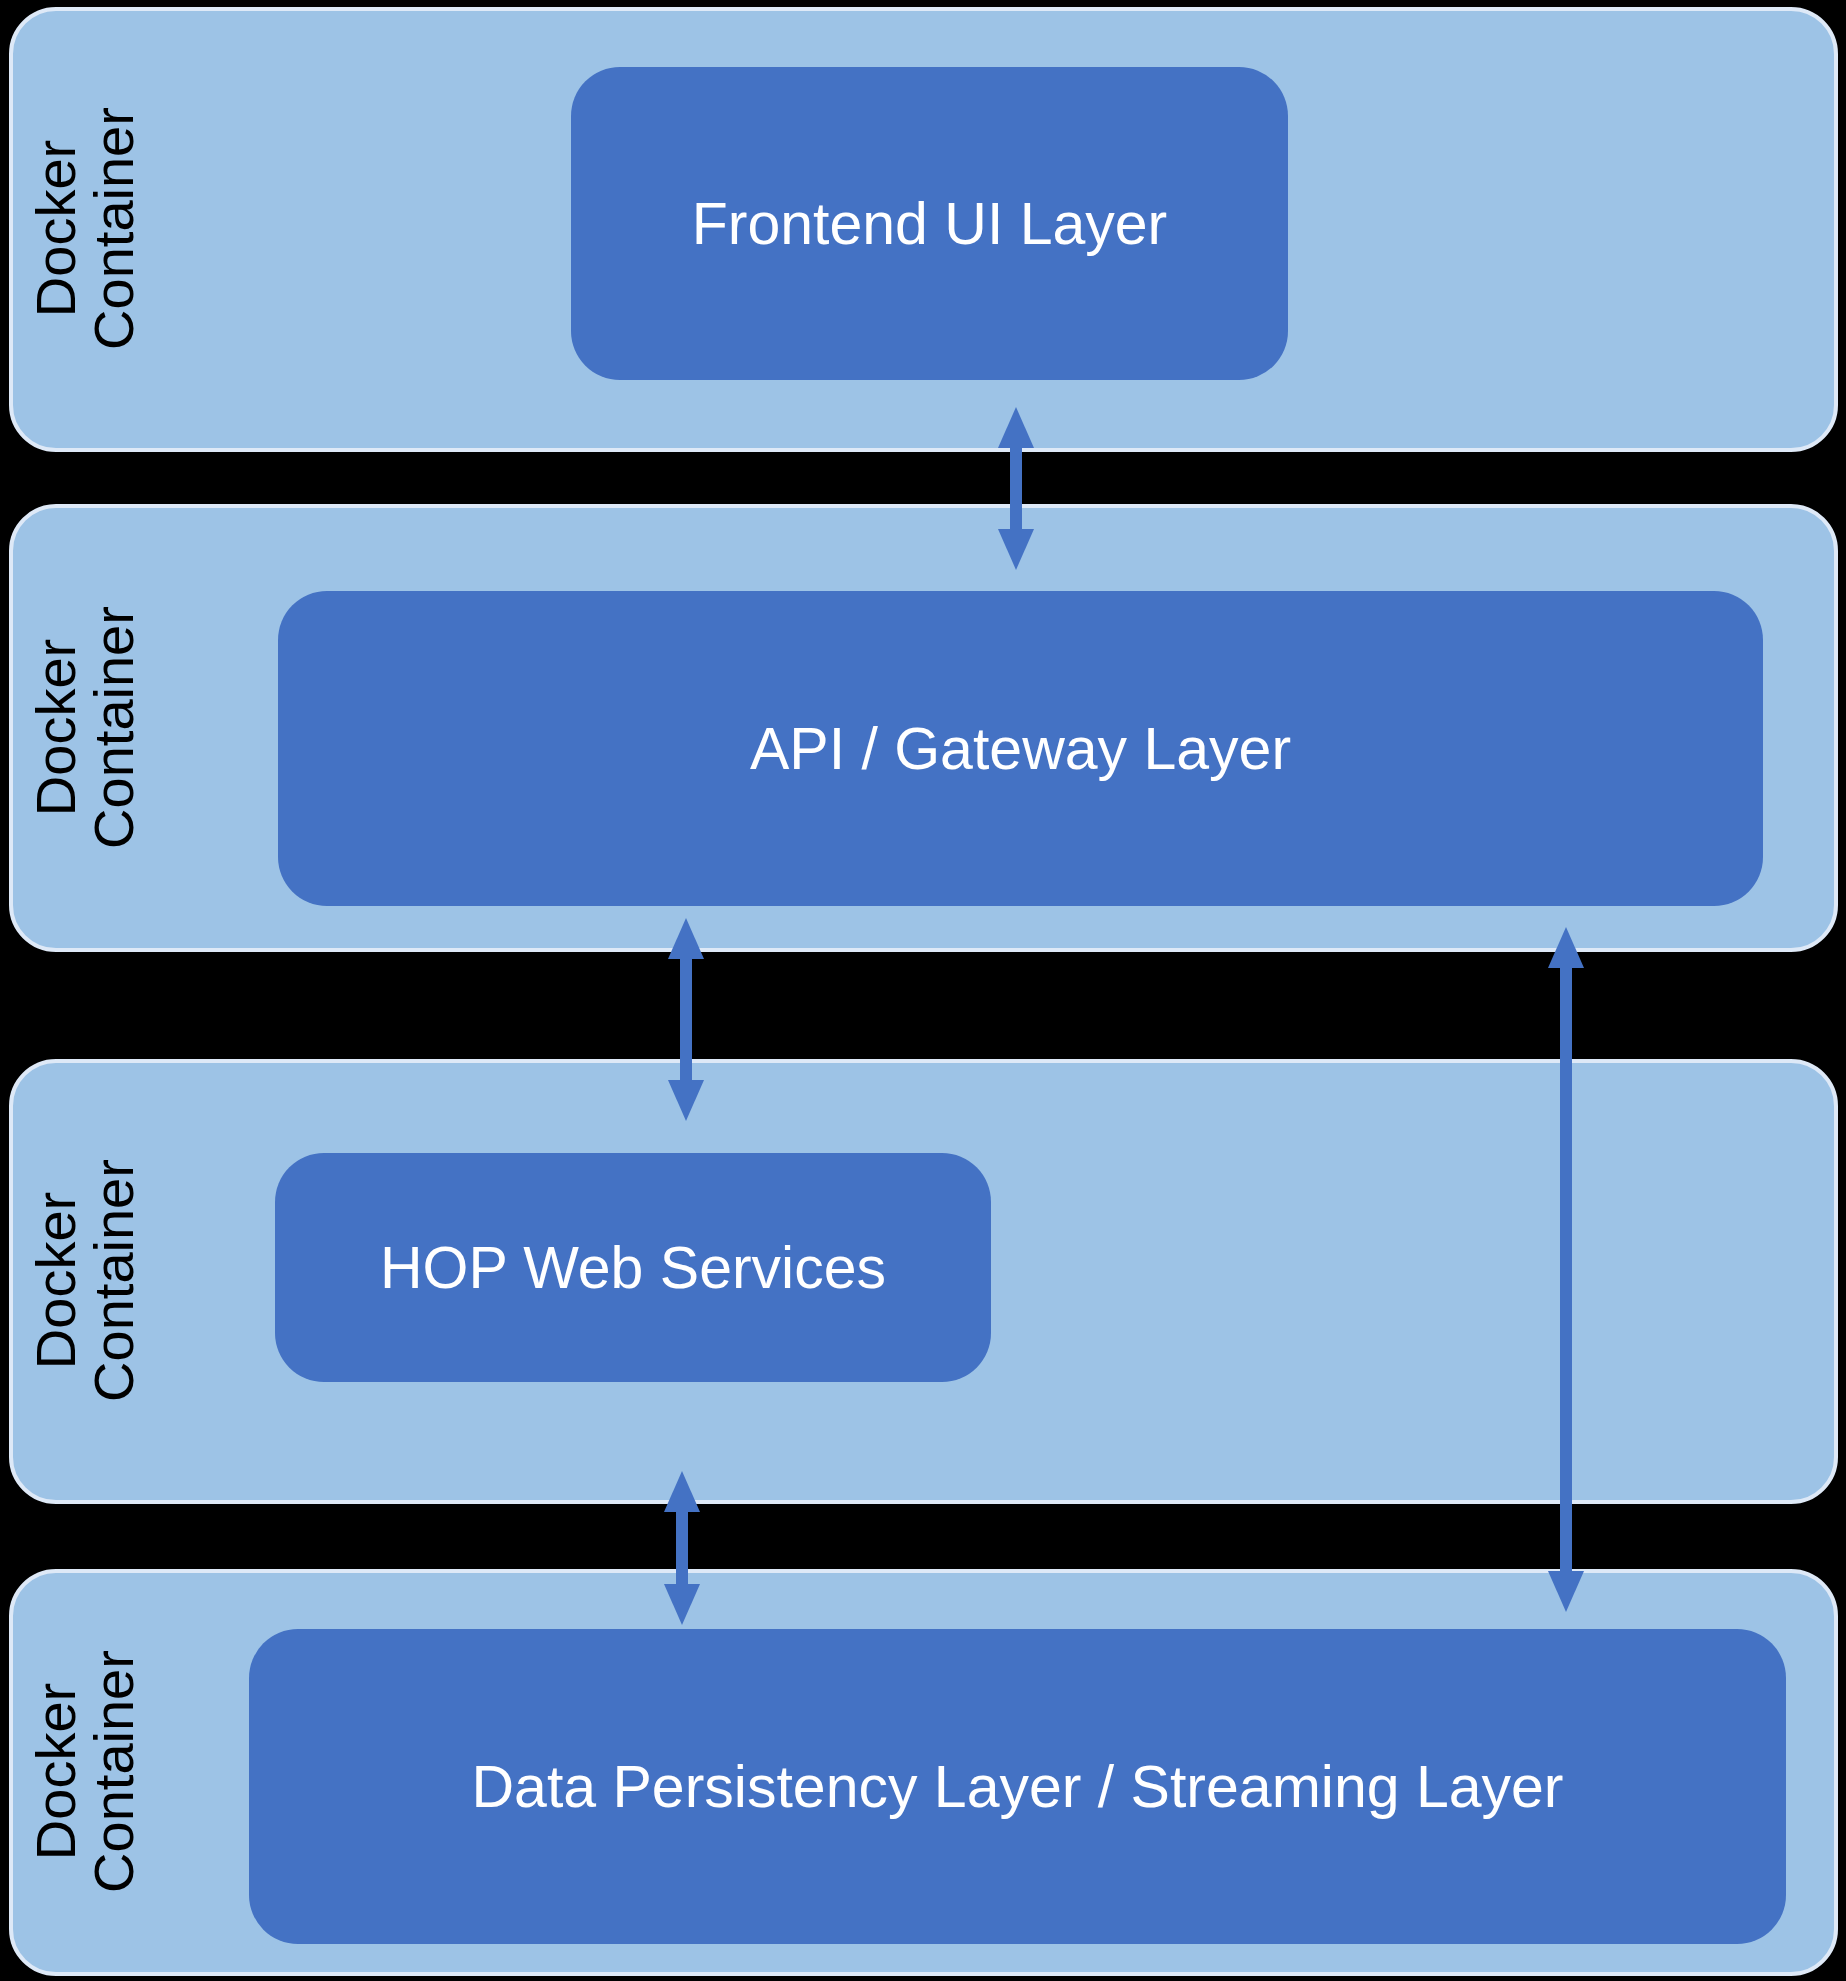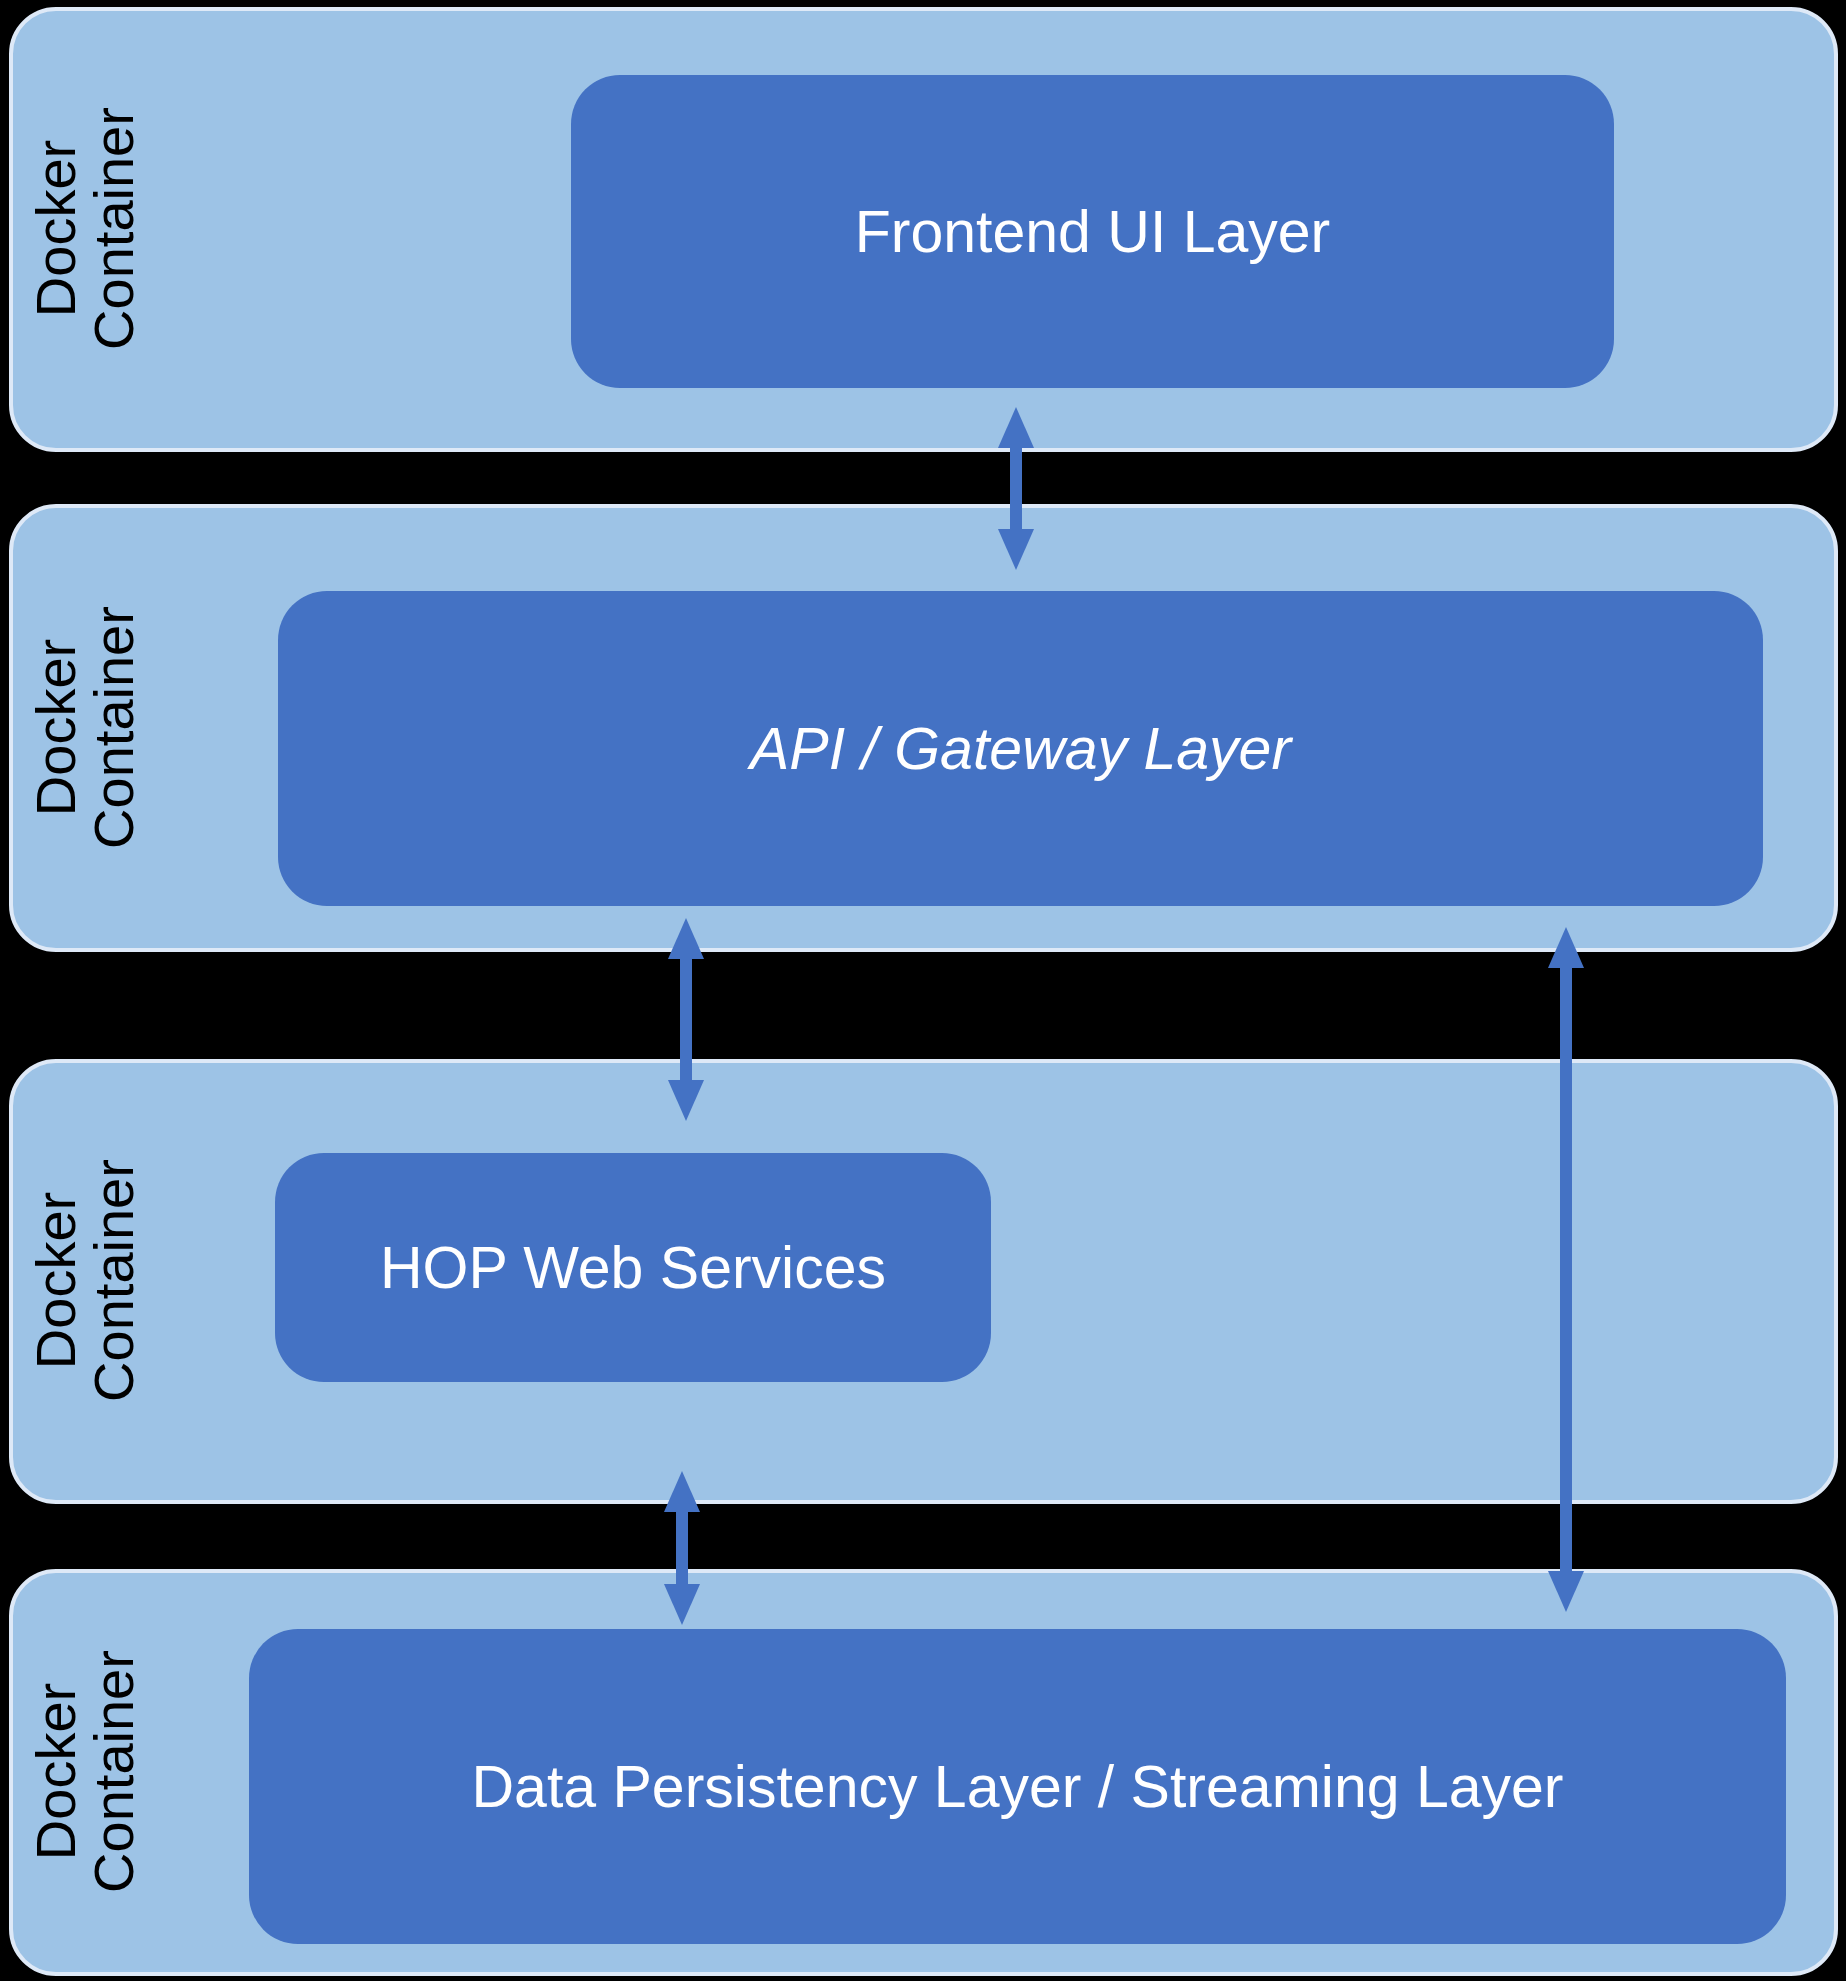--- a/index.html
+++ b/index.html
@@ -55,22 +55,22 @@
     background: var(--box-fill, #4472C4);
     border-radius: 49px;
     display: flex;
     align-items: center;
     justify-content: center;
     text-align: center;
     color: var(--box-text, #fff);
     font-size: 59px;
     font-weight: 400;
   }
-  .b1 { left: 558px; top: 56px;  width: 1043px;  height: 313px; margin-top: 8px; }
-  .b2 { left: 265px; top: 83px;  width: 1485px; height: 315px; font-style: italic; }
+  .b1 { left: 558px; top: 56px;  width: 717px;  height: 313px; }
+  .b2 { left: 265px; top: 83px;  width: 1485px; height: 315px; }
   .b3 { left: 262px; top: 90px; width: 716px;  height: 229px; }
   .b4 { left: 236px; top: 56px;  width: 1537px; height: 315px; }
 
   .arrow {
     position: absolute;
     display: flex;
     flex-direction: column;
     align-items: center;
     z-index: 5;
   }

